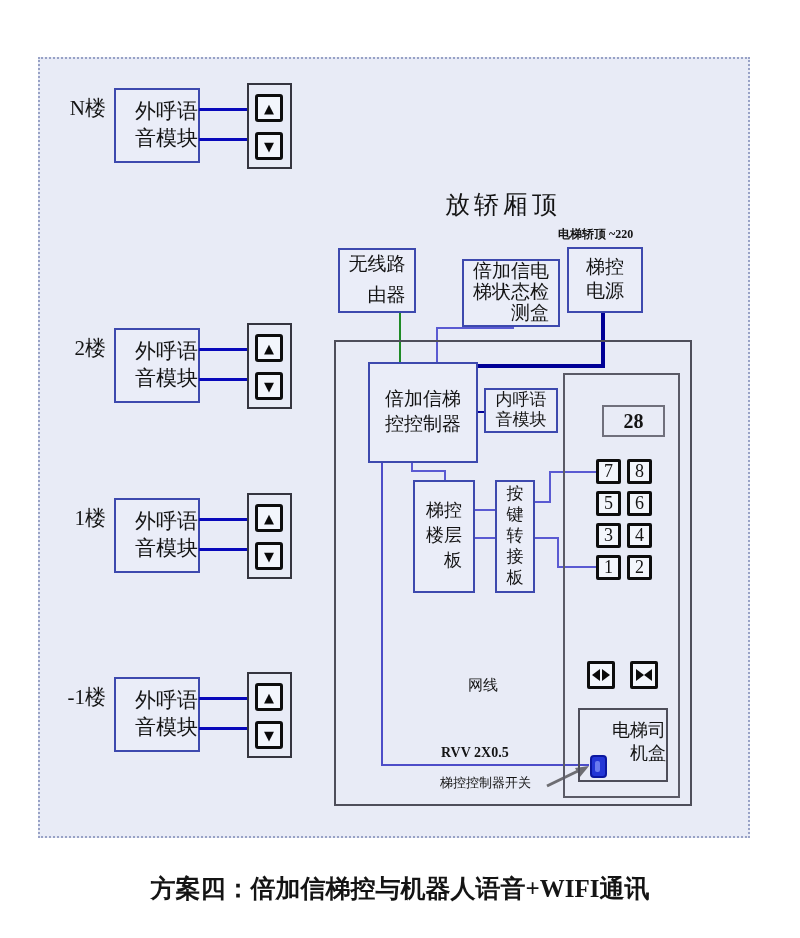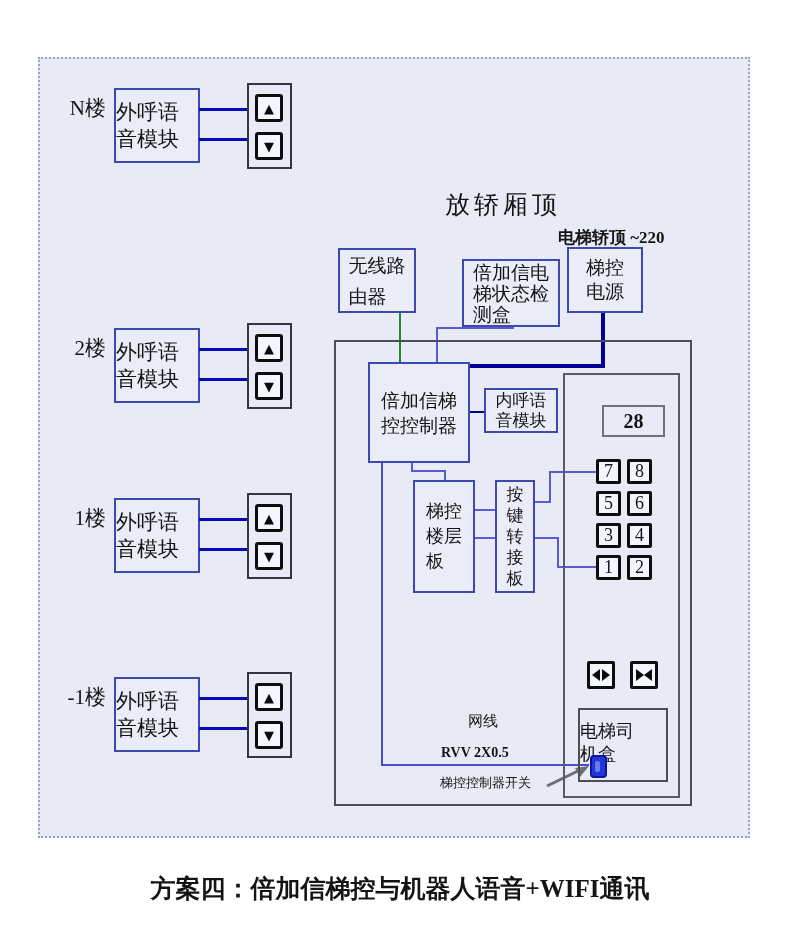--- a/index.html
+++ b/index.html
@@ -1,19 +1,19 @@
 <!DOCTYPE html>
 <html style="--diagram-bg: #e8ebf6; --box-bg: #eaedf8; --dash: #98a2c6; --blue-border: #3d49ae; --gray-border: #4e4e5a; --panel-border: #35353f; --btn-border: #0d0d0d; --btn-bg: #f3f6fc; --wire-blue: #0808bb; --wire-green: #1f8a26; --wire-lavender: #5a5ad2; --wire-power: #000096; --wire-rvv: #4d4dc8; --switch-blue: #2336d6; --switch-dark: #0b17a0; --arrow-gray: #6d6d72;"><head>
 <meta charset="utf-8">
 <style>
   html,body{margin:0;padding:0;background:#ffffff;}
   body{width:800px;height:938px;position:relative;
        font-family:"Liberation Serif","DejaVu Serif",serif;color:#141414;}
   .abs{position:absolute;}
-  .ml{white-space:pre-line;text-align:left;}
+  .ml{white-space:pre-line;text-align:right;font-family:Liberation Mono, monospace;}
   
   #diagram{left:38px;top:57px;width:712px;height:781px;
            background:var(--diagram-bg);border:2px dotted var(--dash);box-sizing:border-box;}
   #wires{left:0;top:0;width:800px;height:938px;pointer-events:none;}
   
   .bbox{border:2px solid var(--blue-border);background:var(--box-bg);box-sizing:border-box;}
   .gbox{border:2px solid var(--gray-border);background:transparent;box-sizing:border-box;}
   
   .floor-row{position:absolute;left:0;width:300px;height:90px;}
   .floor-label{position:absolute;left:40px;width:66px;top:11px;height:26px;
@@ -34,21 +34,21 @@
           box-sizing:border-box;background:var(--btn-bg);border-radius:2px;
           font-size:18px;display:flex;align-items:center;justify-content:center;}
   .doorbtn{position:absolute;width:28px;height:28px;border:3px solid var(--btn-border);
            box-sizing:border-box;background:var(--btn-bg);border-radius:2px;
            display:flex;align-items:center;justify-content:center;gap:2px;}
   .t{width:0;height:0;border-top:6px solid transparent;border-bottom:6px solid transparent;}
   .t.left{border-right:8px solid #0a0a0a;}
   .t.right{border-left:8px solid #0a0a0a;}
   #caption{left:0;top:872px;width:800px;text-align:center;font-size:25px;font-weight:bold;}
   #main-title{left:418px;top:188px;width:170px;text-align:center;font-size:25px;letter-spacing:4px;}
-  #power-note{left:558px;top:226px;width:110px;font-size:17px;font-weight:bold;}
+  #power-note{left:558px;top:226px;width:110px;font-size:12px;font-weight:bold;}
   #switch{left:590px;top:755px;width:17px;height:23px;background:var(--switch-blue);
           border:2px solid var(--switch-dark);border-radius:4px;box-sizing:border-box;}
   #switch .inner{position:absolute;left:3px;top:4px;width:5px;height:11px;background:#6a7bf0;border-radius:2px;}
 </style>
 </head>
 <body>
 
 <div id="diagram" class="abs"></div>
 
 <svg id="wires" class="abs" viewBox="0 0 800 938">
@@ -137,21 +137,21 @@
 由器</div>
 <div class="abs bbox ml cbox" style="left:462px;top:259px;width:98px;height:68px;font-size:19px;line-height:21px;">倍加信电
 梯状态检
 测盒</div>
 <div class="abs bbox ml cbox" style="left:567px;top:247px;width:76px;height:66px;font-size:19px;line-height:24px;">梯控
 电源</div>
 
 <div class="abs gbox" style="left:334px;top:340px;width:358px;height:466px;"></div>
 <div class="abs gbox" style="left:563px;top:373px;width:117px;height:425px;border-color:#5a5a66;"></div>
 
-<div class="abs bbox ml cbox" style="left:368px;top:362px;width:102px;height:101px;font-size:19px;line-height:25px;">倍加信梯
+<div class="abs bbox ml cbox" style="left:368px;top:362px;width:110px;height:101px;font-size:19px;line-height:25px;">倍加信梯
 控控制器</div>
 <div class="abs bbox ml cbox" style="left:484px;top:388px;width:74px;height:45px;font-size:17px;line-height:20px;">内呼语
 音模块</div>
 <div class="abs bbox ml cbox" style="left:413px;top:480px;width:62px;height:113px;font-size:18px;line-height:25px;">梯控
 楼层
 板</div>
 <div class="abs bbox ml cbox" style="left:495px;top:480px;width:40px;height:113px;font-size:17px;line-height:21px;">按
 键
 转
 接
@@ -176,17 +176,17 @@
   <span class="t right"></span>
     <span class="t left"></span>
 </div>
 
 <div class="abs gbox ml" style="left:578px;top:708px;width:90px;height:74px;font-size:18px;line-height:23px;padding-top:10px;">电梯司
 机盒</div>
 <div id="switch" class="abs">
     <span class="inner"></span>
   </div>
 
-<div class="abs" style="left:468px;top:676px;font-size:15px;margin-top:36px;">网线</div>
+<div class="abs" style="left:468px;top:676px;font-size:15px;">网线</div>
 <div class="abs" style="left:441px;top:745px;font-size:14px;font-weight:bold;">RVV 2X0.5</div>
 <div class="abs" style="left:440px;top:774px;font-size:13px;">梯控控制器开关</div>
 
 <div id="caption" class="abs">方案四：倍加信梯控与机器人语音+WIFI通讯</div>
 
 </body></html>

